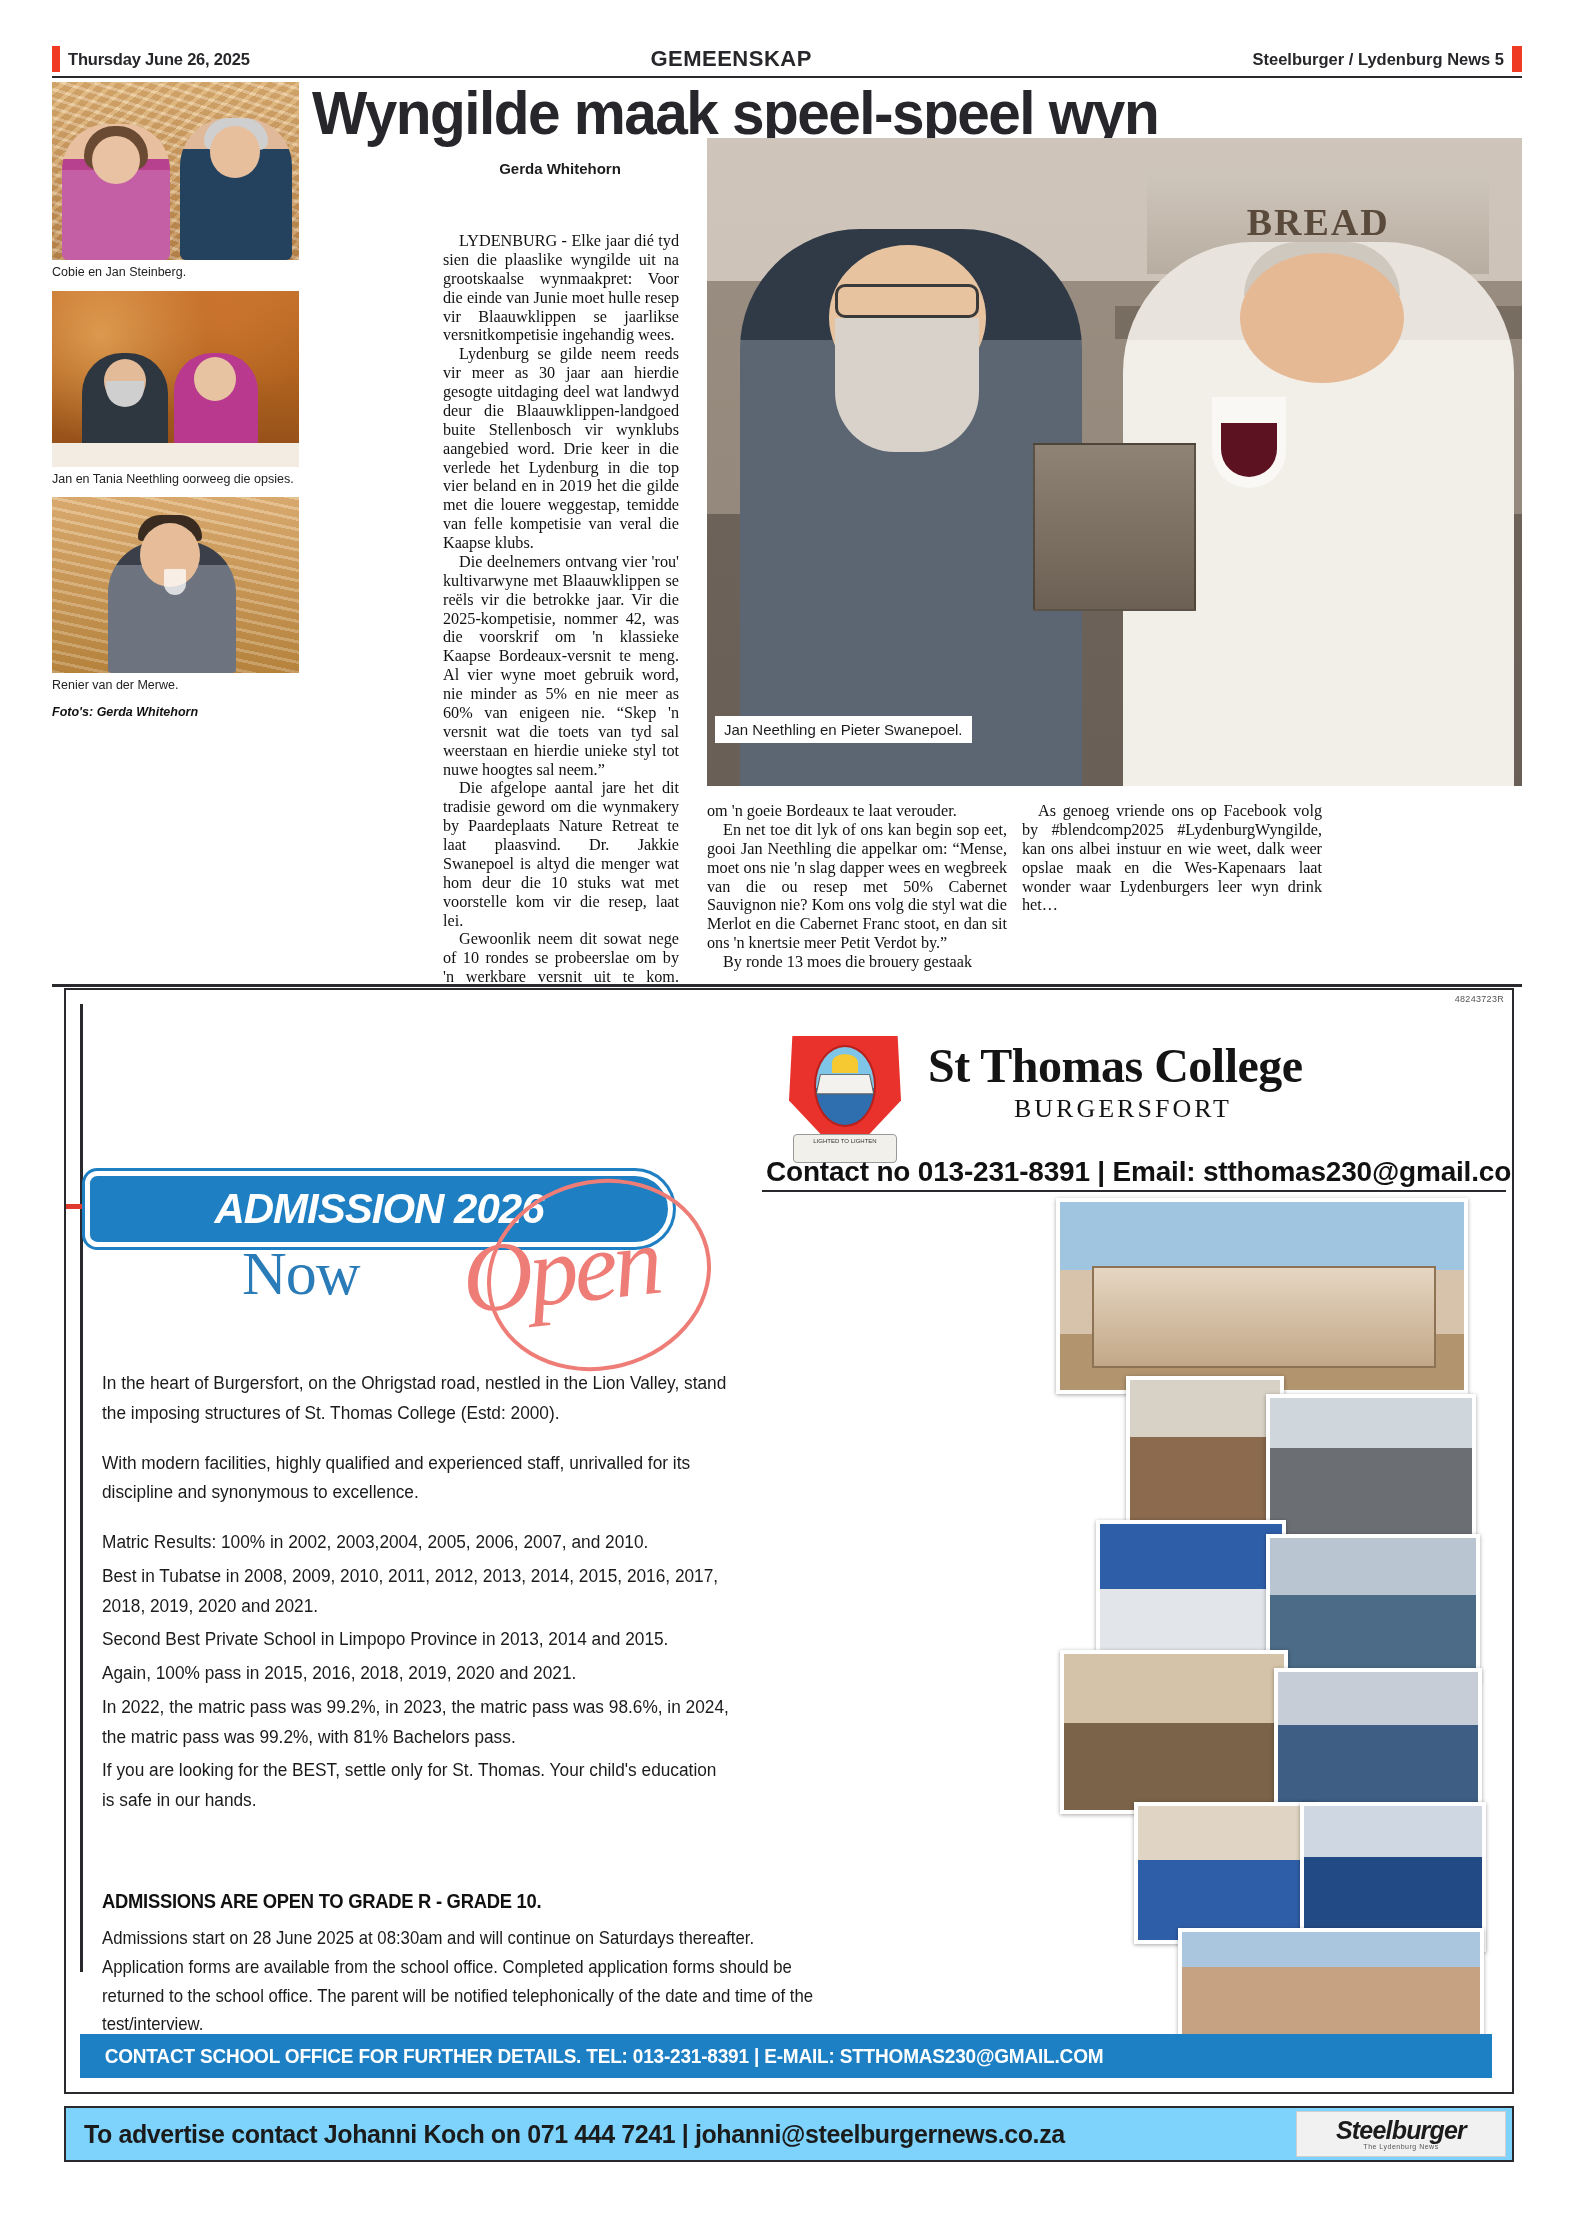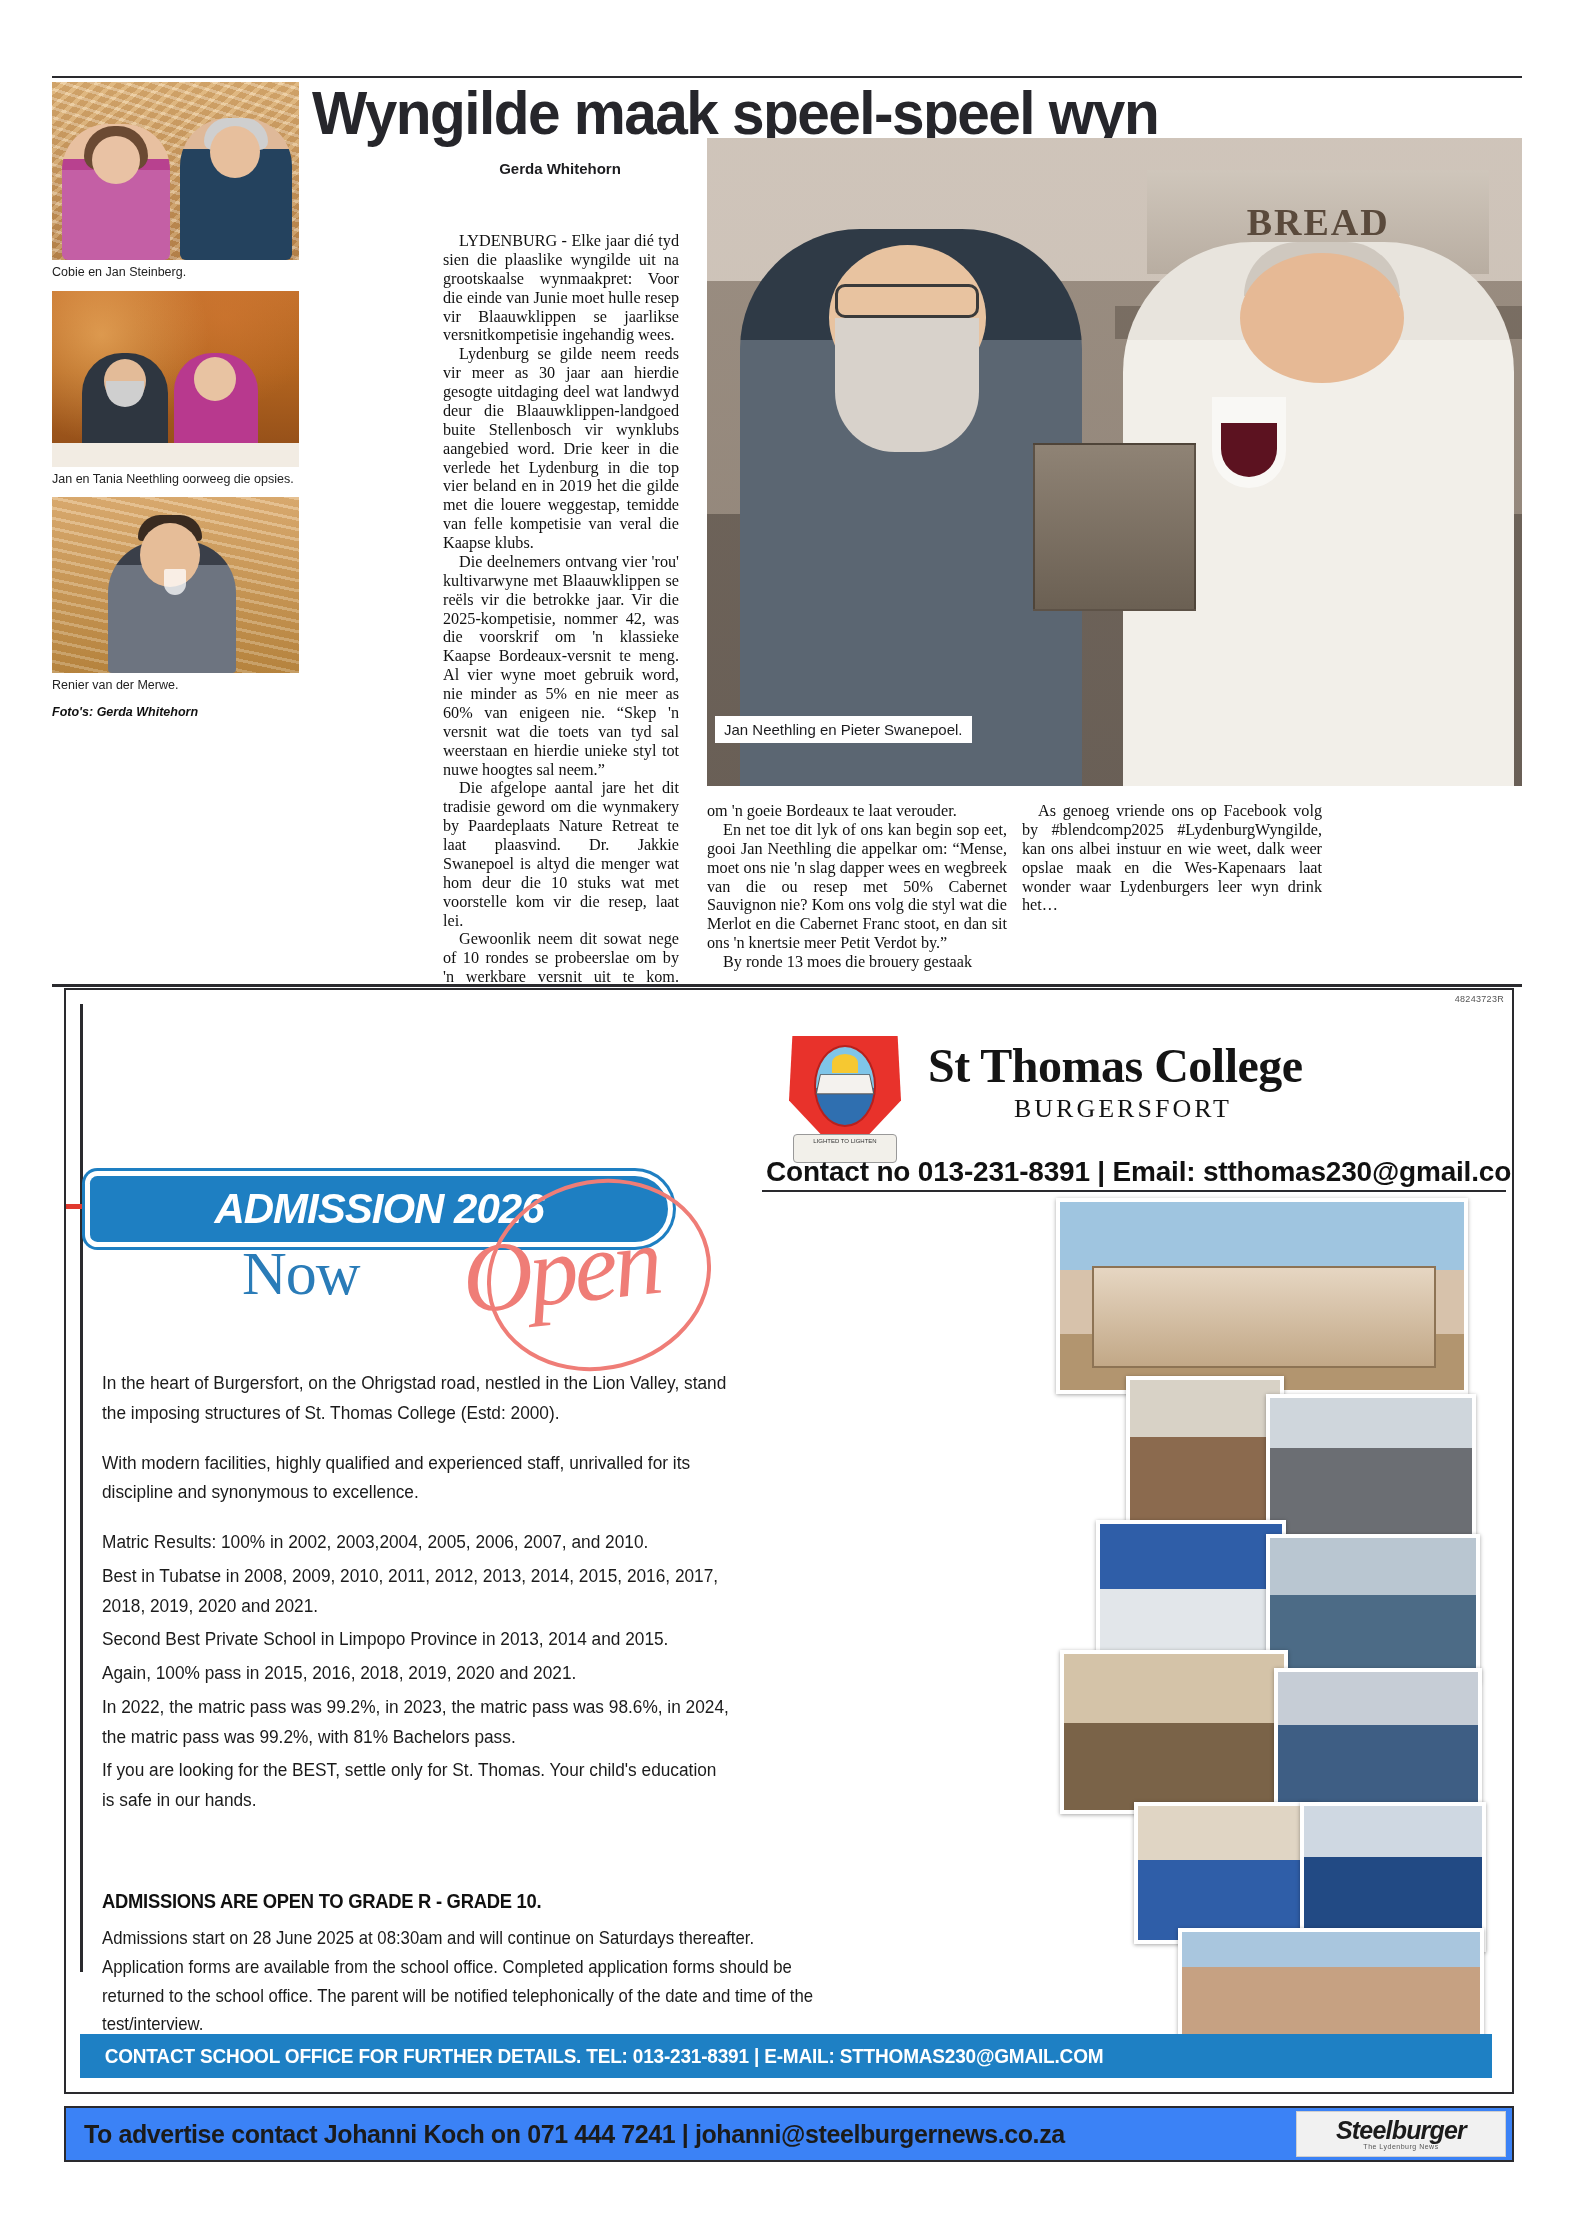--- a/index.html
+++ b/index.html
@@ -379,21 +379,21 @@
   }
   .bluebar span {
     color:#ffffff; font-size:20px; font-weight:bold; letter-spacing:-0.2px;
     padding-left:26px; white-space:nowrap;
     transform:scaleX(0.95); transform-origin:left center;
   }
 
   
   .footer {
     position:absolute; left:64px; top:2106px; width:1450px; height:56px;
-    border:2px solid #2a2a2e; background:#3b82f6;
+    border:2px solid #2a2a2e; background:#7dd3fc;
     display:flex; align-items:center; justify-content:space-between;
   }
   .footer-text {
     font-size:25px; font-weight:bold; color:#1b1b1b; padding-left:18px;
     white-space:nowrap; letter-spacing:-0.4px;
   }
   .footer-logo {
     width:210px; height:46px; margin-right:6px;
     background:#f1f1f1; border:1px solid #cfcfcf;
     display:flex; flex-direction:column; align-items:center; justify-content:center;
@@ -402,20 +402,27 @@
     font-size:25px; font-weight:900; font-style:italic; color:#1b1b1b;
     letter-spacing:-0.8px; line-height:1;
   }
   .footer-logo .fl-sub { font-size:7px; color:#555; letter-spacing:.5px; }
 </style>
 </head>
 <body>
 
 <div class="page">
 
+  <div class="masthead">
+    <div class="mh-rule-red-left"></div>
+    <div class="mh-date">Thursday June 26, 2025</div>
+    <div class="mh-section">GEMEENSKAP</div>
+    <div class="mh-pub">Steelburger / Lydenburg News 5</div>
+    <div class="mh-rule-red-right"></div>
+  </div>
   <div class="masthead-line"></div>
 
   <div class="headline">Wyngilde maak speel-speel wyn</div>
 
   <div class="rail">
 
     <div class="rail-photo ph1">
       <div class="wall"></div>
       <div class="p-l">
           <div class="hair"></div>

